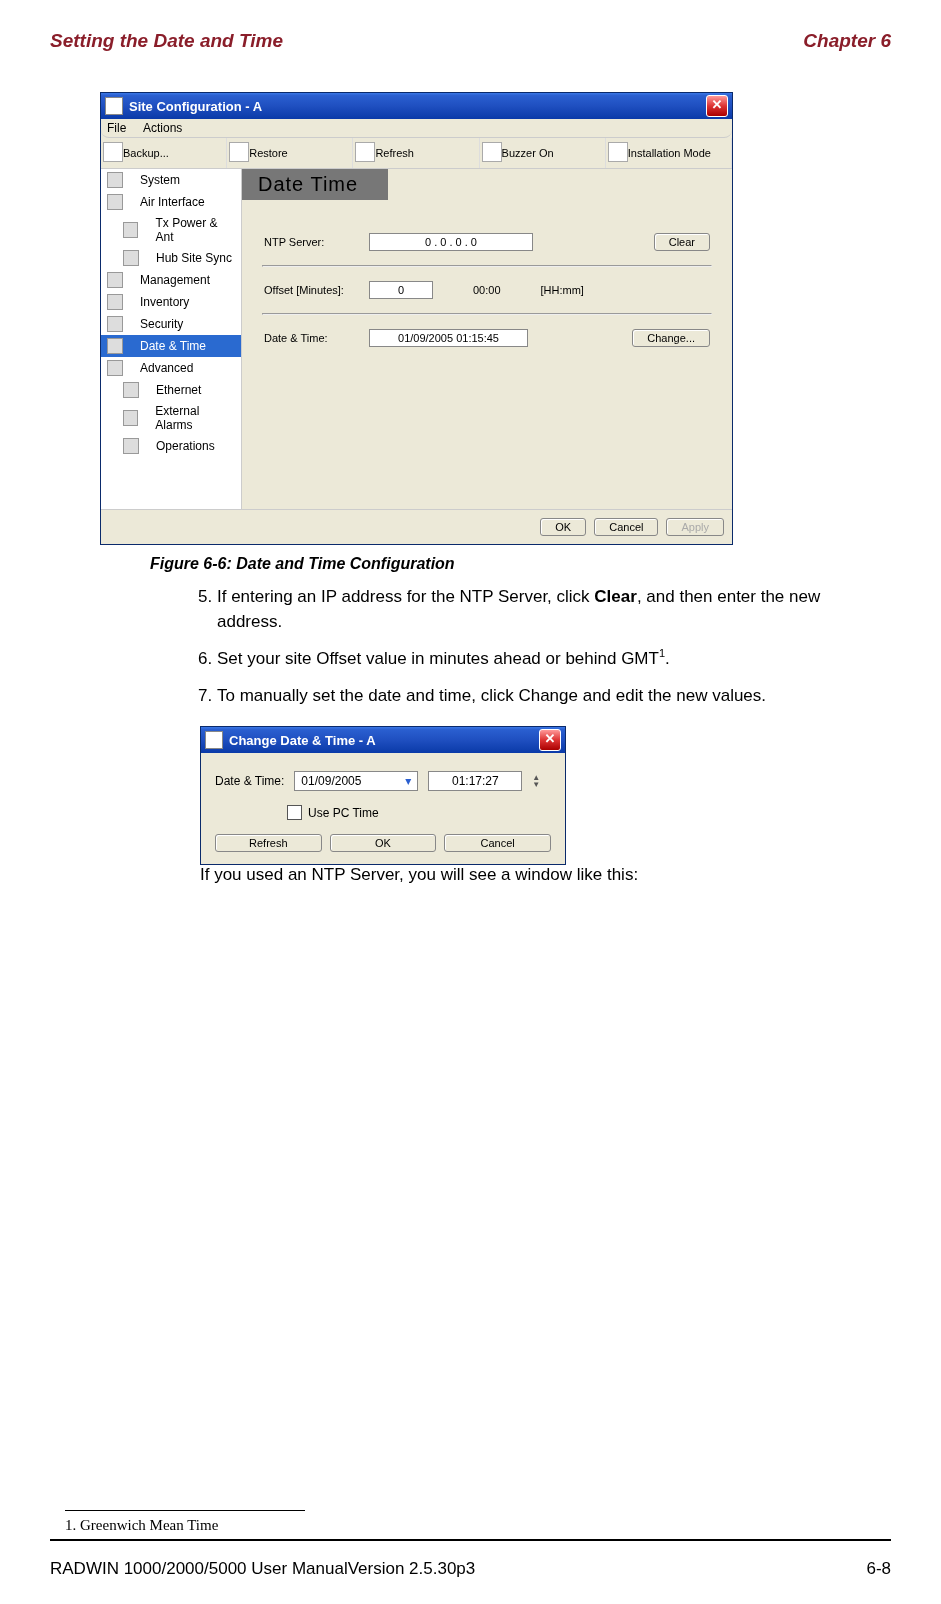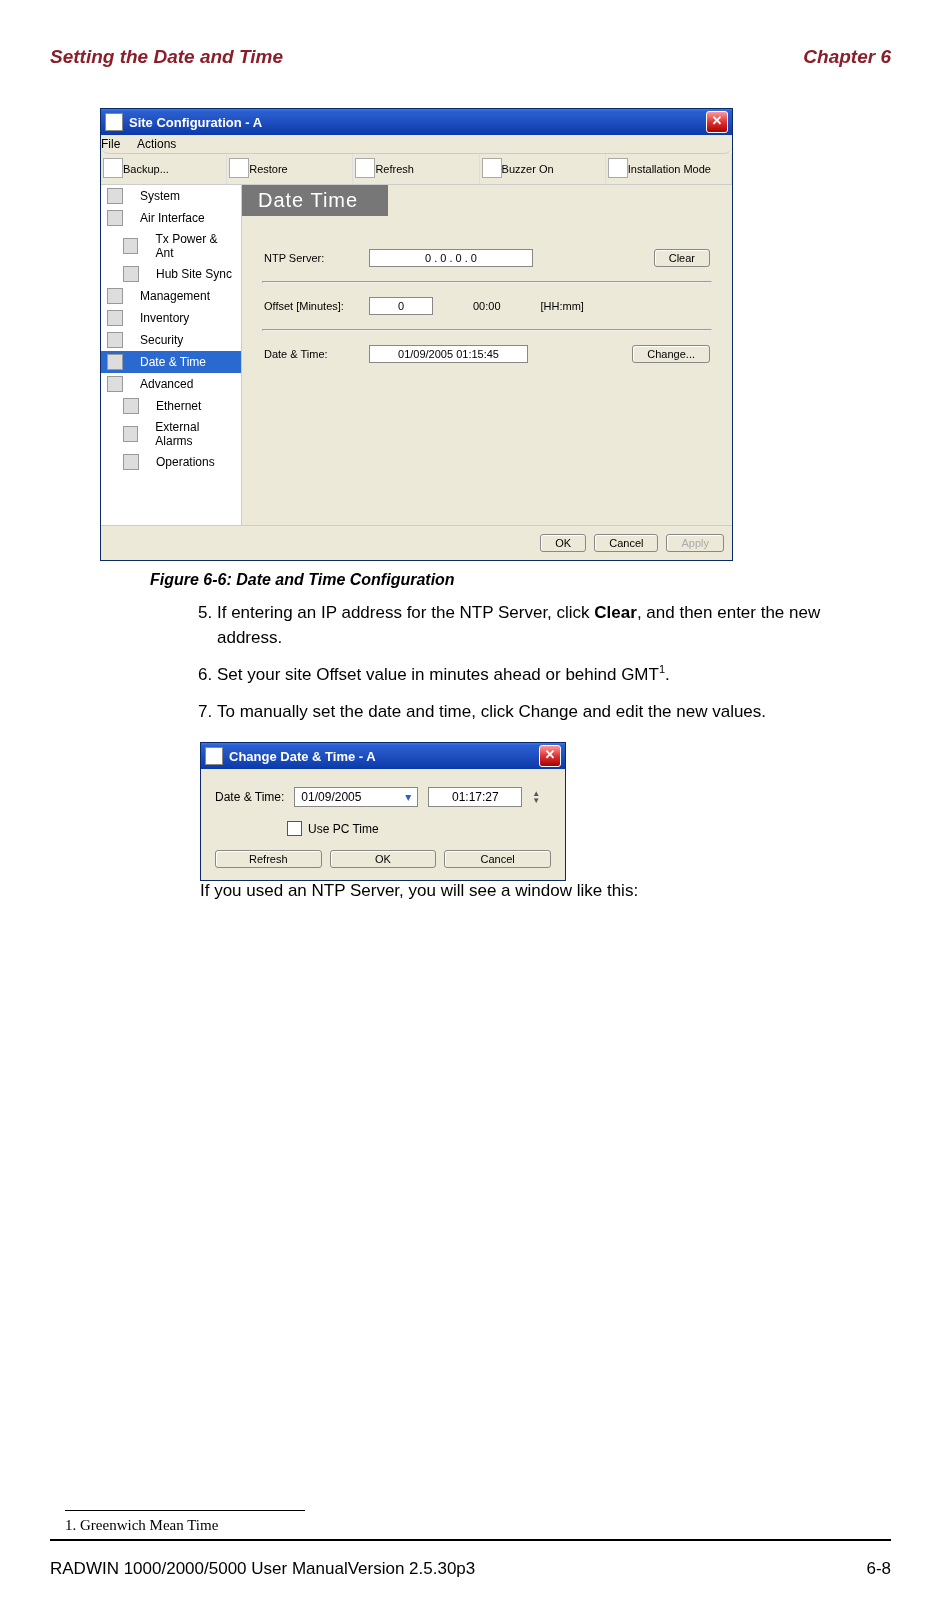--- a/index.html
+++ b/index.html
@@ -17,21 +17,20 @@
     min-height: 1604px;
   }
   .header-row {
     display: flex;
     justify-content: space-between;
     color: #8a1e2a;
     font-weight: bold;
     font-style: italic;
     font-size: 19px;
     margin-bottom: 40px;
-    margin-top: 16px;
   }
 
   
   .win {
     width: 631px;
     margin-left: 50px;
     border: 1px solid #0a2a6b;
     font-family: Tahoma, Arial, sans-serif;
     font-size: 12px;
     background: #ece9d8;
@@ -62,21 +61,21 @@
     border: 1px solid #fff;
     border-radius: 3px;
     color: #fff;
     text-align: center;
     line-height: 18px;
     font-weight: bold;
     font-size: 13px;
   }
   .menubar {
     background: #ece9d8;
-    padding: 2px 0;
+    padding: 2px 6px;
     font-size: 12px;
     border-bottom: 1px solid #ccc;
     border-radius: 8px;
   }
   .menubar span { margin-right: 14px; }
   .toolbar {
     display: flex;
     background: #ece9d8;
     border-bottom: 1px solid #ccc;
   }
@@ -127,21 +126,21 @@
   .main-panel {
     flex: 1;
     background: #ece9d8;
     position: relative;
   }
   .panel-title {
     position: absolute;
     top: 0;
     left: 0;
     background: #777;
-    color: #ffffff;
+    color: #000000;
     font-size: 20px;
     font-weight: normal;
     padding: 4px 30px 4px 16px;
     letter-spacing: 1px;
   }
   .panel-content {
     padding: 50px 20px 10px 20px;
     font-size: 11px;
   }
   .form-row {

